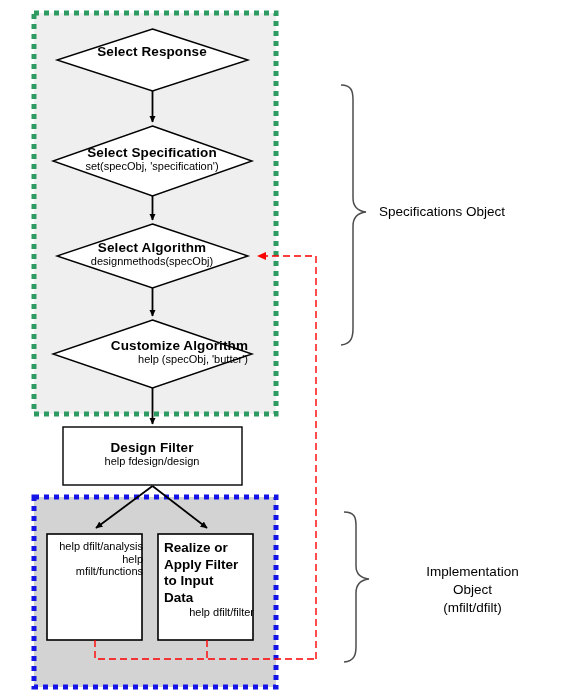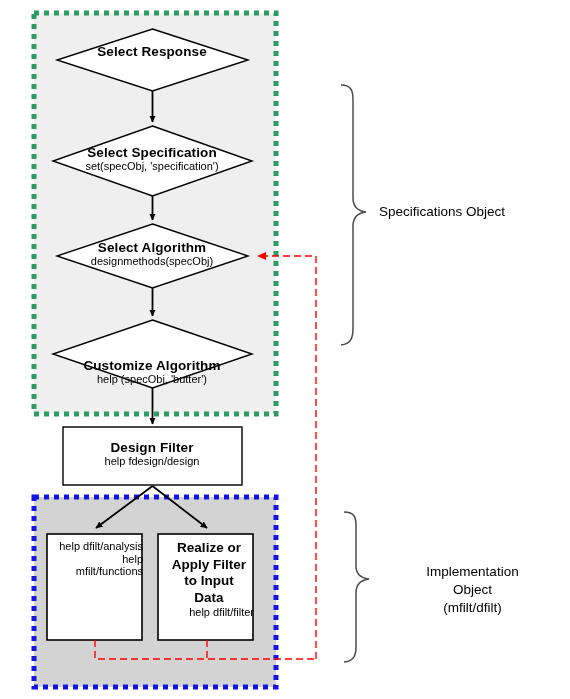--- a/index.html
+++ b/index.html
@@ -130,38 +130,38 @@
   <div class="diamond-label" style="left:56px;top:145px;">
     <div class="node-title">Select Specification</div>
     <div class="node-sub">set(specObj, 'specification')</div>
   </div>
 
   <div class="diamond-label" style="left:56px;top:240px;">
     <div class="node-title">Select Algorithm</div>
     <div class="node-sub">designmethods(specObj)</div>
   </div>
 
-  <div class="diamond-label" style="left:56px;top:358px;">
+  <div class="diamond-label" style="left:56px;top:338px;text-align:right;">
     <div class="node-title">Customize Algorithm</div>
     <div class="node-sub">help (specObj, 'butter')</div>
   </div>
 
   <div class="diamond-label" style="left:56px;top:440px;">
     <div class="node-title">Design Filter</div>
     <div class="node-sub">help fdesign/design</div>
   </div>
 
   <div class="boxlabel" style="left:53px;top:540px;width:90px;">
     <div class="bx-sub" style="white-space:pre-line;">help dfilt/analysis
 help
 mfilt/functions</div>
   </div>
 
   <div class="boxlabel" style="left:164px;top:540px;width:90px;">
-    <div class="bx-title" style="white-space:pre-line;text-align:center;">Realize or
+    <div class="bx-title" style="white-space:pre-line;">Realize or
 Apply Filter
 to Input
 Data</div>
     <div class="bx-sub" style="white-space:pre-line;">help dfilt/filter</div>
   </div>
 
   <div class="txt bracket-label" style="left:379px;top:203px;">Specifications Object</div>
 
   <div class="txt bracket-label" style="left:405px;top:563px;">Implementation Object
 (mfilt/dfilt)</div>

